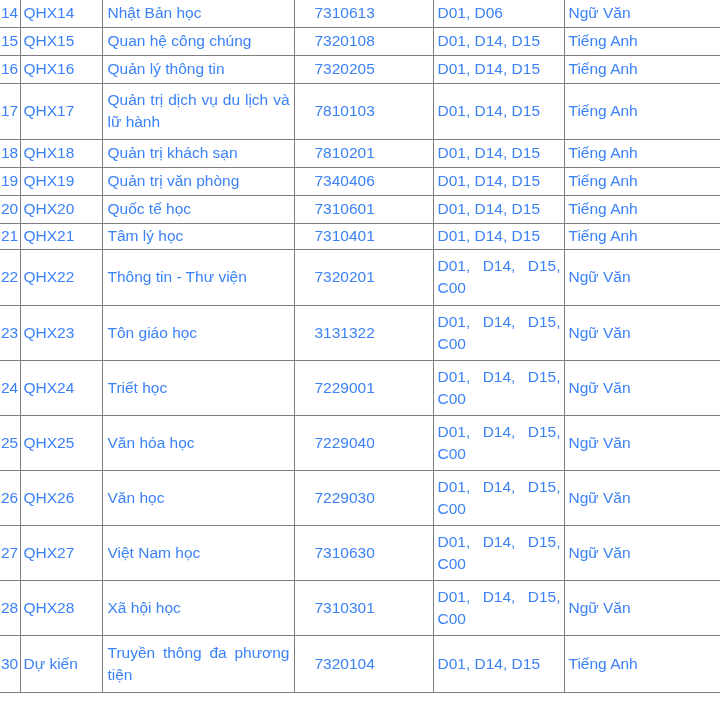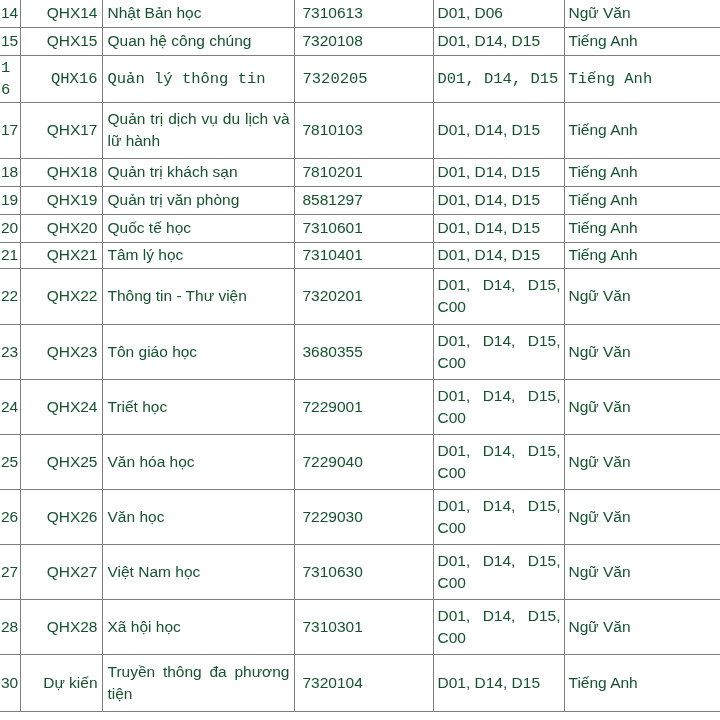--- a/index.html
+++ b/index.html
@@ -11,21 +11,21 @@
     position: relative;
     width: 720px;
     height: 720px;
     overflow: hidden;
     background: #ffffff;
   }
   table.adm-table {
     border-collapse: collapse;
     table-layout: fixed;
     width: 720px;
-    color: #14532d;
+    color: #3b82f6;
     font-family: "Liberation Sans", "DejaVu Sans", sans-serif;
     font-size: 15.5px;
     line-height: 22px;
   }
   td {
     border: 1px solid #7e7e7e;
     vertical-align: middle;
     padding: 1px 4px;
     overflow: hidden;
     word-wrap: break-word;
@@ -33,29 +33,28 @@
   tr:first-child td {
     border-top: none;
   }
   td.col-no {
     border-left: none;
     padding-left: 1px;
     padding-right: 0;
   }
   td.col-code {
     padding-left: 3px;
-    text-align: right;
   }
   td.col-name {
     text-align: justify;
     padding-left: 5px;
     padding-right: 4px;
   }
   td.col-major_code {
-    padding-left: 8px;
+    padding-left: 20px;
   }
   td.col-combinations {
     text-align: justify;
     padding-left: 4px;
     padding-right: 3px;
   }
   td.col-subject {
     padding-left: 4px;
   }
 </style>
@@ -82,21 +81,21 @@
           <td class="col-subject">Ngữ Văn</td>
         </tr>
         <tr style="height: 28px;">
           <td class="col-no">15</td>
           <td class="col-code">QHX15</td>
           <td class="col-name">Quan hệ công chúng</td>
           <td class="col-major_code">7320108</td>
           <td class="col-combinations">D01, D14, D15</td>
           <td class="col-subject">Tiếng Anh</td>
         </tr>
-        <tr style="height: 28px; font-family: Liberation Mono, monospace;">
+        <tr style="height: 28px;">
           <td class="col-no">16</td>
           <td class="col-code">QHX16</td>
           <td class="col-name">Quản lý thông tin</td>
           <td class="col-major_code">7320205</td>
           <td class="col-combinations">D01, D14, D15</td>
           <td class="col-subject">Tiếng Anh</td>
         </tr>
         <tr style="height: 56px;">
           <td class="col-no">17</td>
           <td class="col-code">QHX17</td>
@@ -110,21 +109,21 @@
           <td class="col-code">QHX18</td>
           <td class="col-name">Quản trị khách sạn</td>
           <td class="col-major_code">7810201</td>
           <td class="col-combinations">D01, D14, D15</td>
           <td class="col-subject">Tiếng Anh</td>
         </tr>
         <tr style="height: 28px;">
           <td class="col-no">19</td>
           <td class="col-code">QHX19</td>
           <td class="col-name">Quản trị văn phòng</td>
-          <td class="col-major_code">8581297</td>
+          <td class="col-major_code">7340406</td>
           <td class="col-combinations">D01, D14, D15</td>
           <td class="col-subject">Tiếng Anh</td>
         </tr>
         <tr style="height: 28px;">
           <td class="col-no">20</td>
           <td class="col-code">QHX20</td>
           <td class="col-name">Quốc tế học</td>
           <td class="col-major_code">7310601</td>
           <td class="col-combinations">D01, D14, D15</td>
           <td class="col-subject">Tiếng Anh</td>
@@ -142,21 +141,21 @@
           <td class="col-code">QHX22</td>
           <td class="col-name">Thông tin - Thư viện</td>
           <td class="col-major_code">7320201</td>
           <td class="col-combinations">D01, D14, D15, C00</td>
           <td class="col-subject">Ngữ Văn</td>
         </tr>
         <tr style="height: 55px;">
           <td class="col-no">23</td>
           <td class="col-code">QHX23</td>
           <td class="col-name">Tôn giáo học</td>
-          <td class="col-major_code">3680355</td>
+          <td class="col-major_code">3131322</td>
           <td class="col-combinations">D01, D14, D15, C00</td>
           <td class="col-subject">Ngữ Văn</td>
         </tr>
         <tr style="height: 55px;">
           <td class="col-no">24</td>
           <td class="col-code">QHX24</td>
           <td class="col-name">Triết học</td>
           <td class="col-major_code">7229001</td>
           <td class="col-combinations">D01, D14, D15, C00</td>
           <td class="col-subject">Ngữ Văn</td>

